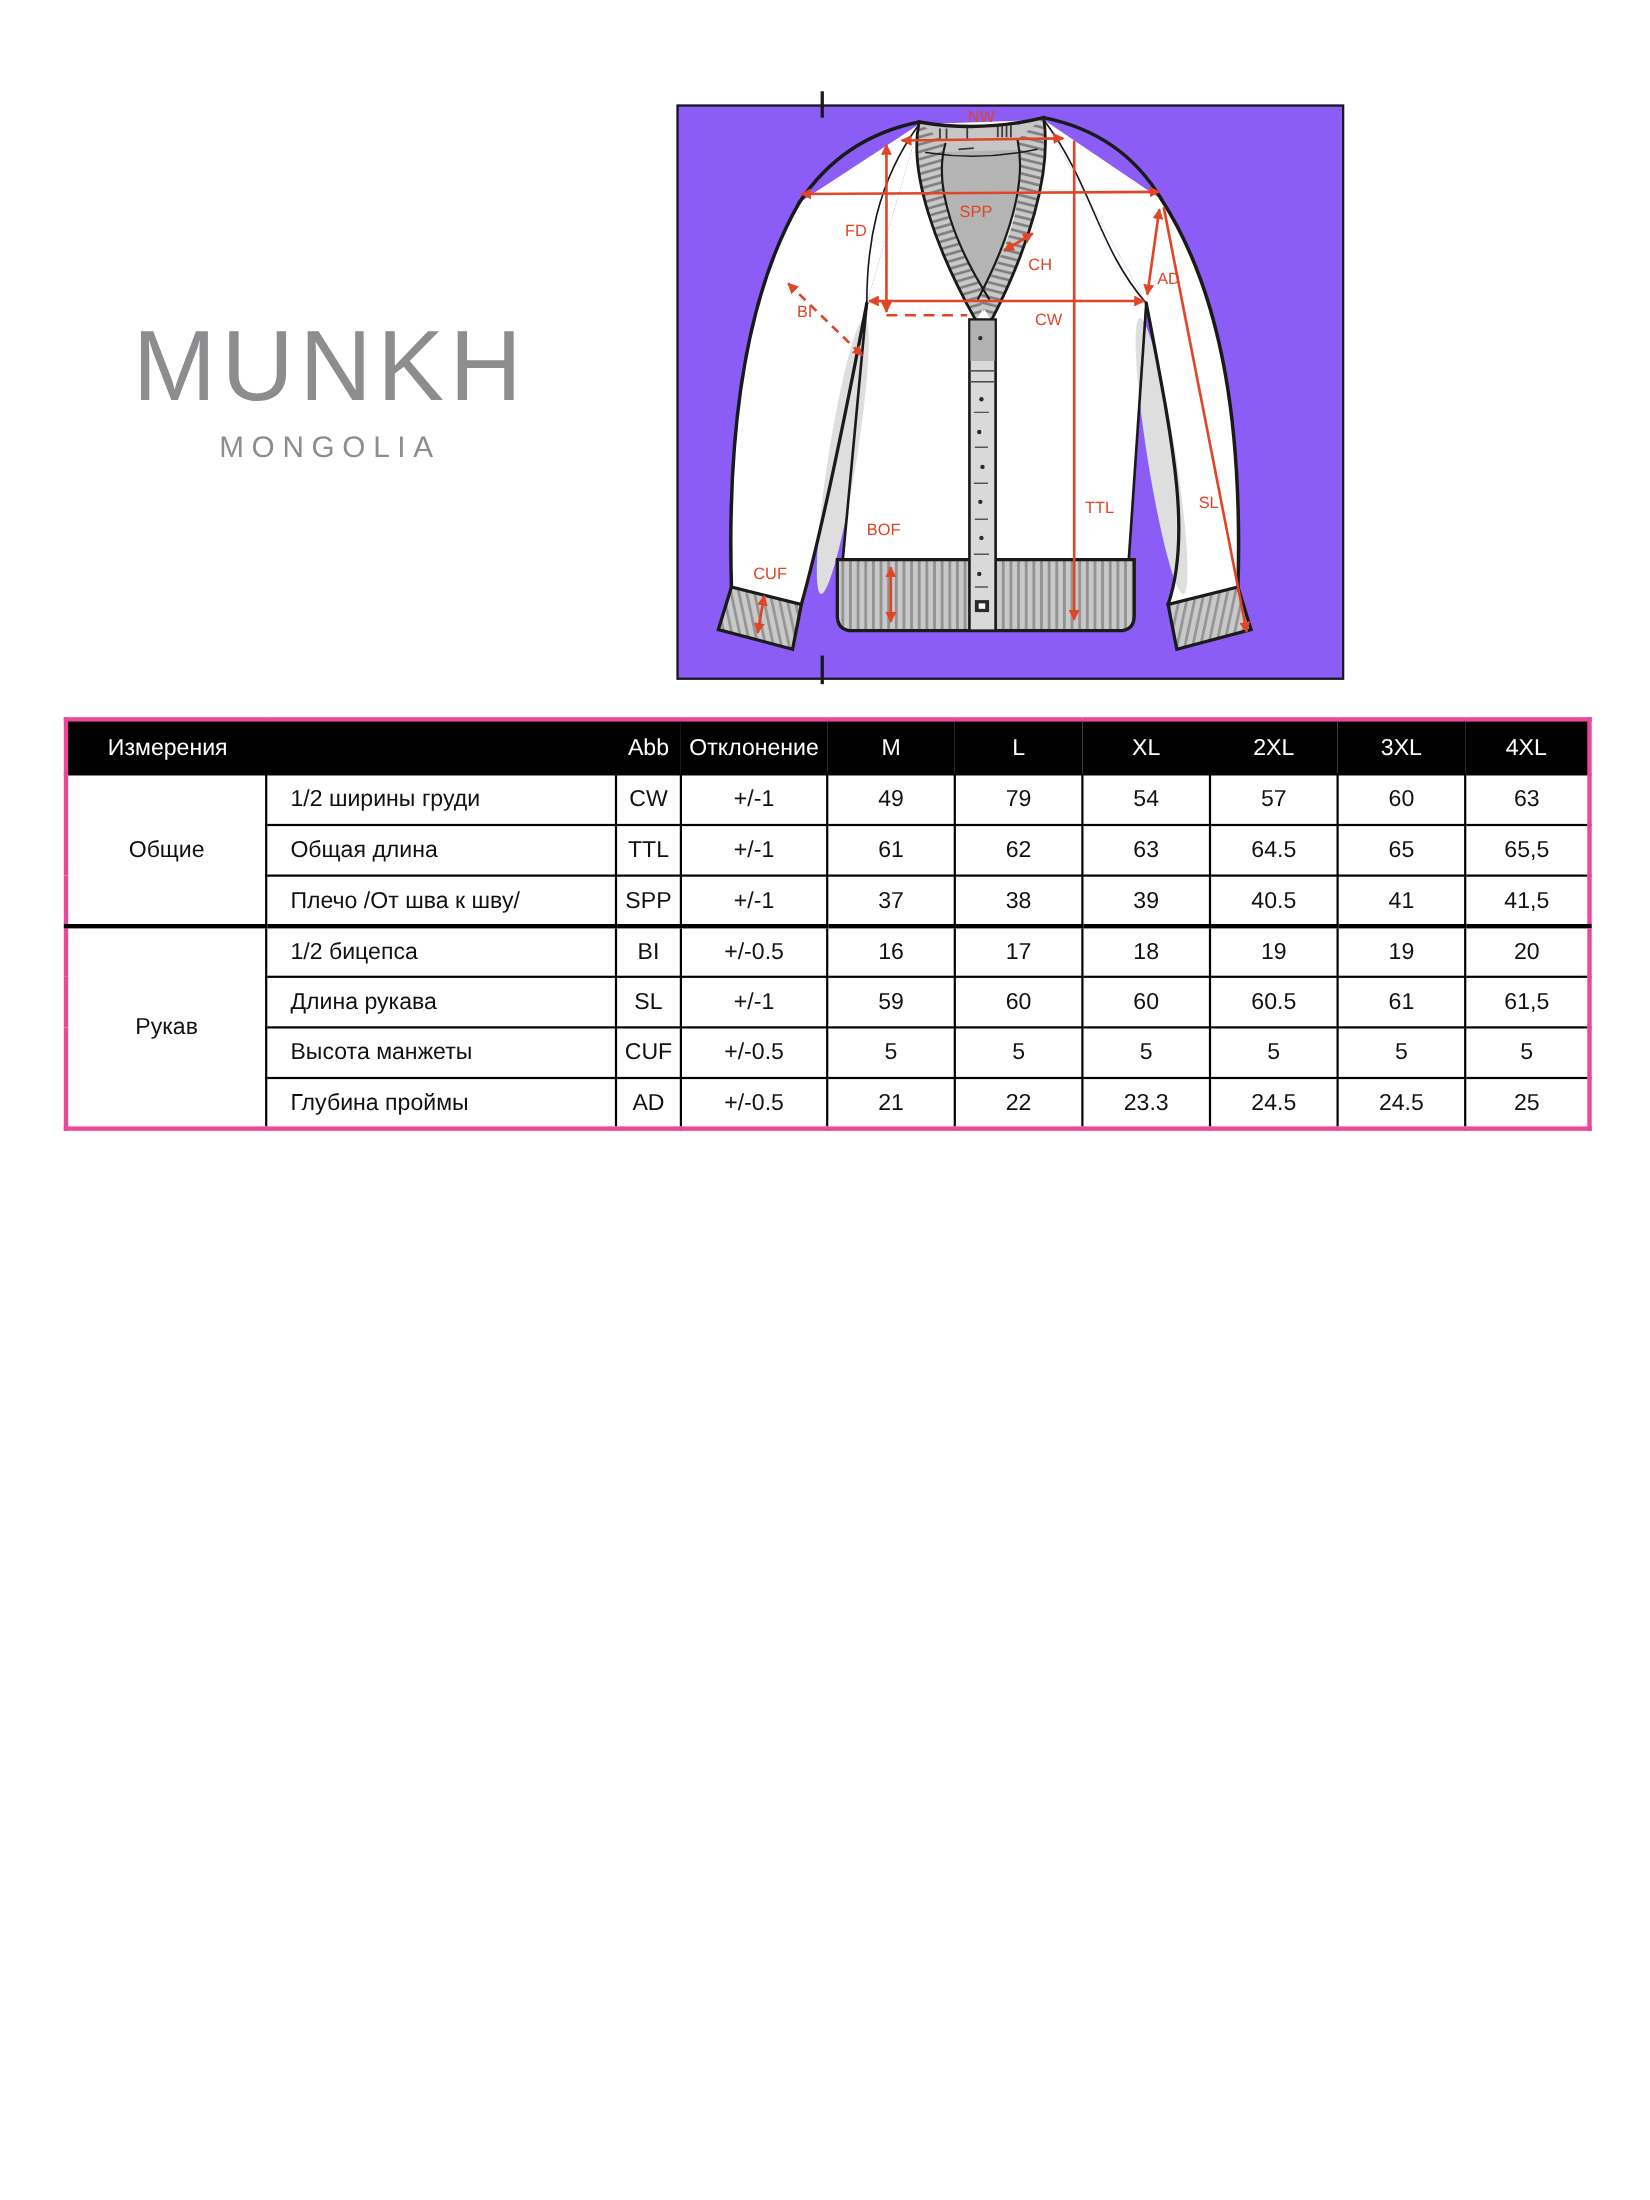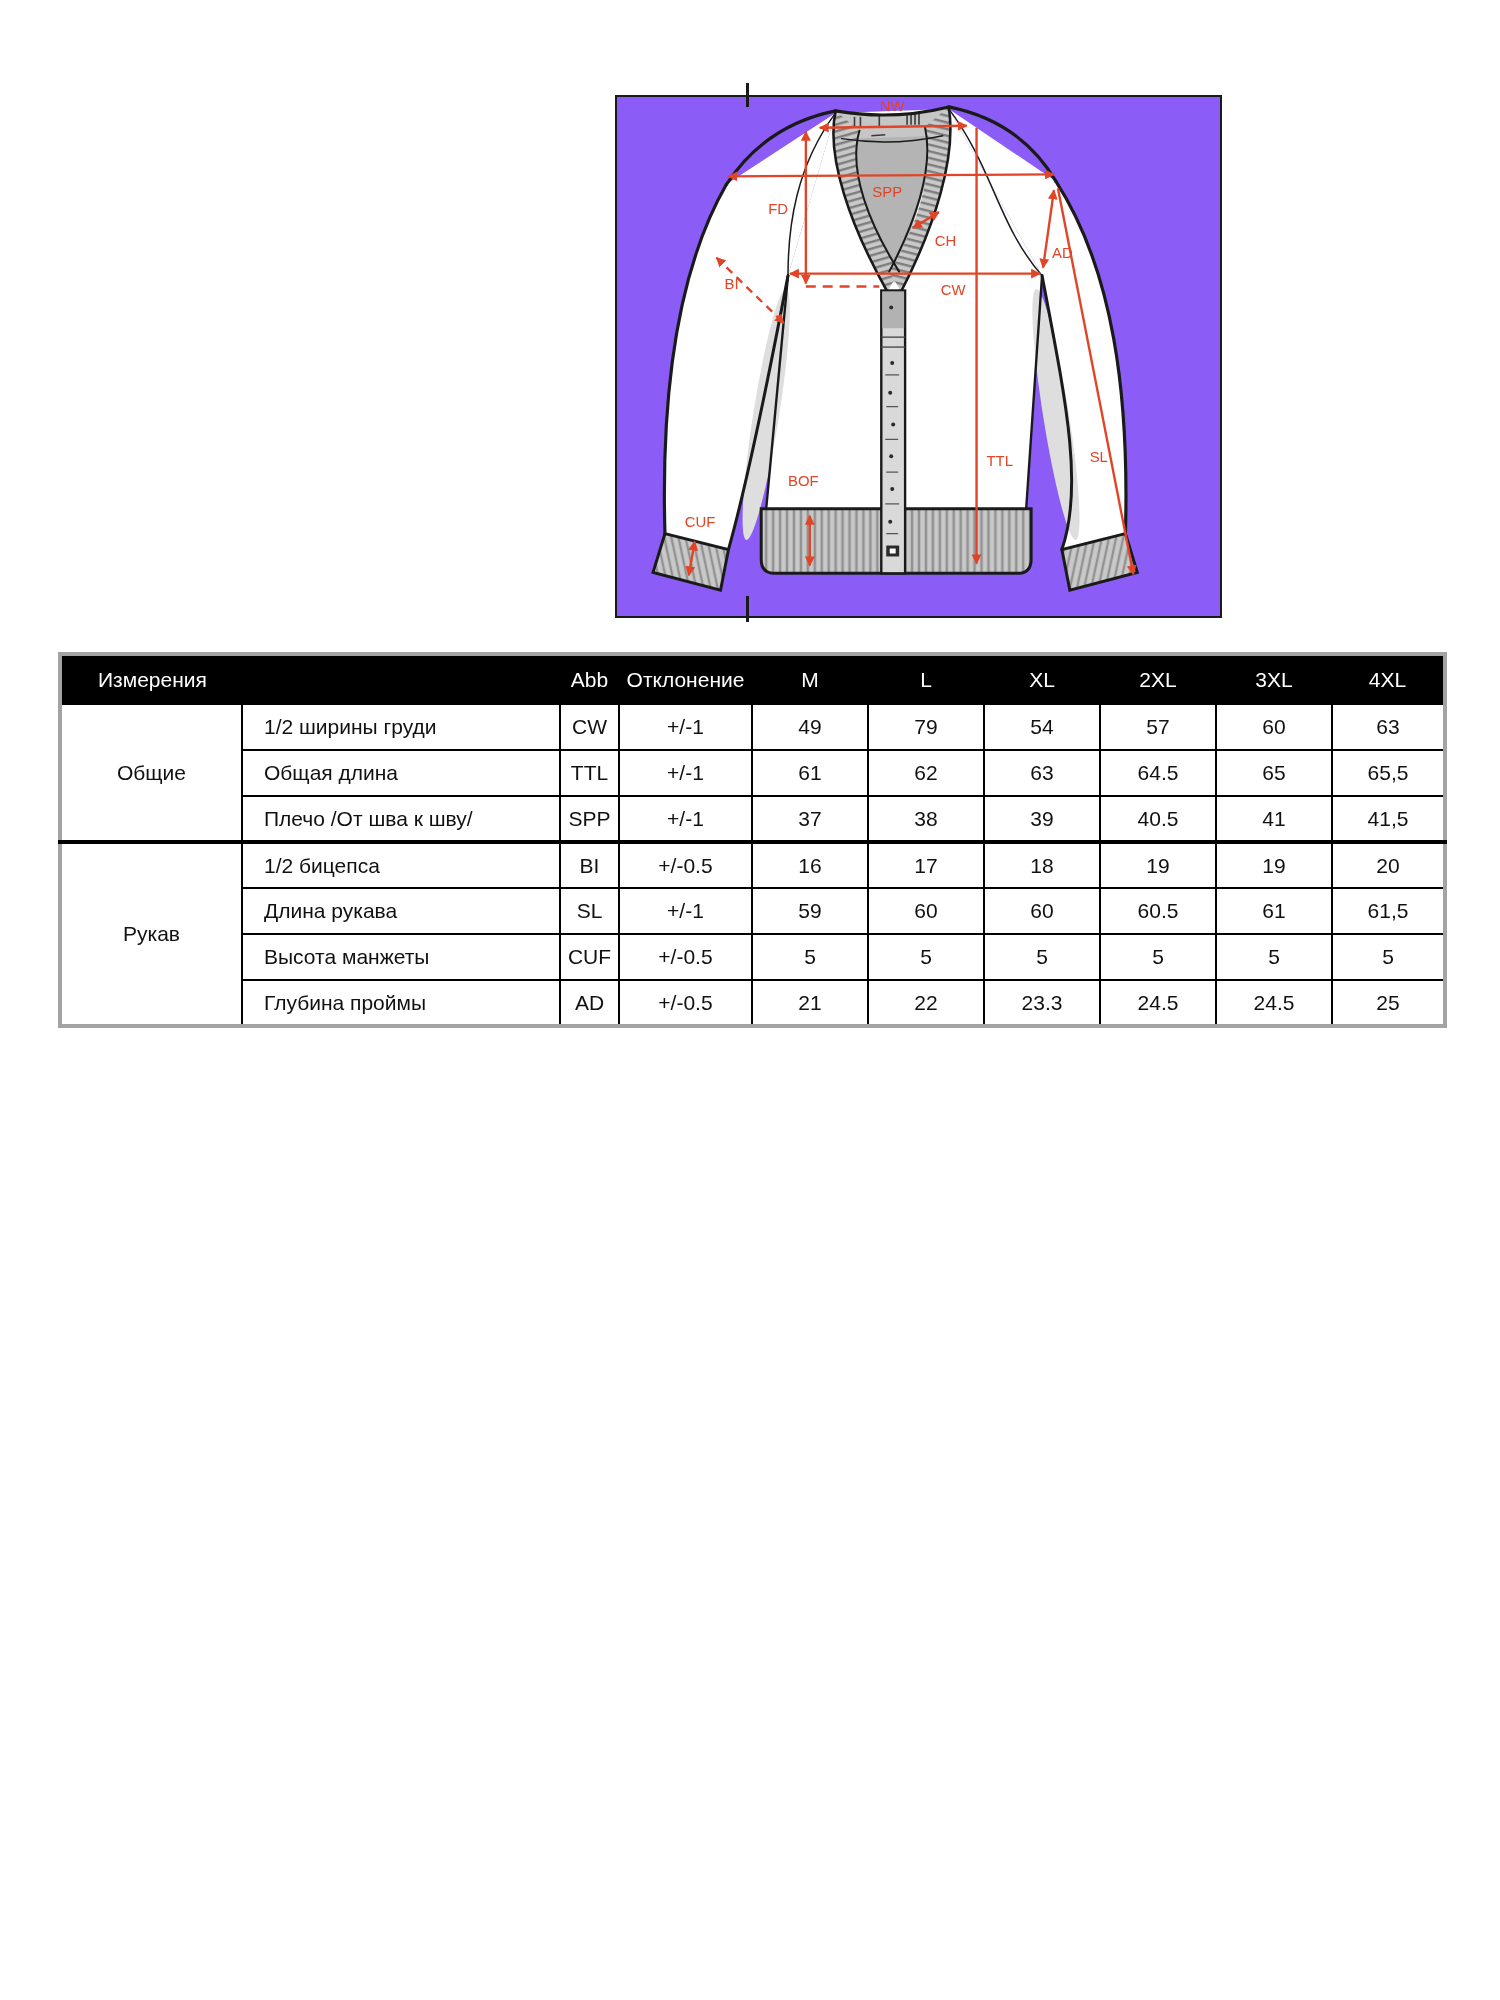--- a/index.html
+++ b/index.html
@@ -21,34 +21,38 @@
   .tick-bottom { top:596px; height:26px; }
 
   .outl { stroke:#1a1a1a; fill:none; stroke-linecap:round; }
   .rline { stroke:var(--accent); stroke-width:2.4; fill:none; }
   .rtext { fill:var(--accent); font-family:"Liberation Sans",sans-serif; font-size:15px; }
   .mark  { stroke:#3a3a3a; stroke-width:1.6; }
 
   
   .size-table { position:absolute; left:58px; top:652px; width:1385px;
                 border-collapse:collapse; table-layout:fixed;
-                border:4px solid #a3a3a3; font-size:21px; color:#111; }
+                border:4px solid #ec4899; font-size:21px; color:#111; }
   .size-table thead th { background:#000; color:#fff; height:50px; font-weight:400;
                          text-align:center; padding:0; border:0; }
   .size-table thead th.h-first { text-align:left; padding-left:36px; }
   .size-table tbody td { border:2px solid #000; height:46px; text-align:center;
                          padding:0; background:#fff; }
   .size-table tbody td.name-cell { text-align:left; padding-left:21px; }
   .size-table tbody tr.group-start td { border-top:4px solid #000; }
 </style>
 </head>
 <body>
 
 <div class="page">
 
+  <div class="logo">
+    <div class="logo-main">MUNKH</div>
+    <div class="logo-sub">MONGOLIA</div>
+  </div>
 
   <div class="diagram-box">
     <svg viewBox="0 0 607 523">
       <defs>
         <marker id="ah" markerUnits="userSpaceOnUse" markerWidth="12" markerHeight="10" refX="9" refY="5" orient="auto-start-reverse">
           <path d="M0,0 L10,5 L0,10 z" fill="#df4526"></path>
         </marker>
         <pattern id="hatchA" patternUnits="userSpaceOnUse" width="6.5" height="6.5" patternTransform="rotate(74)">
           <rect width="6.5" height="6.5" fill="#c9c9c9"></rect>
           <line x1="3" y1="0" x2="3" y2="6.5" stroke="#7d7d7d" stroke-width="2.4"></line>

